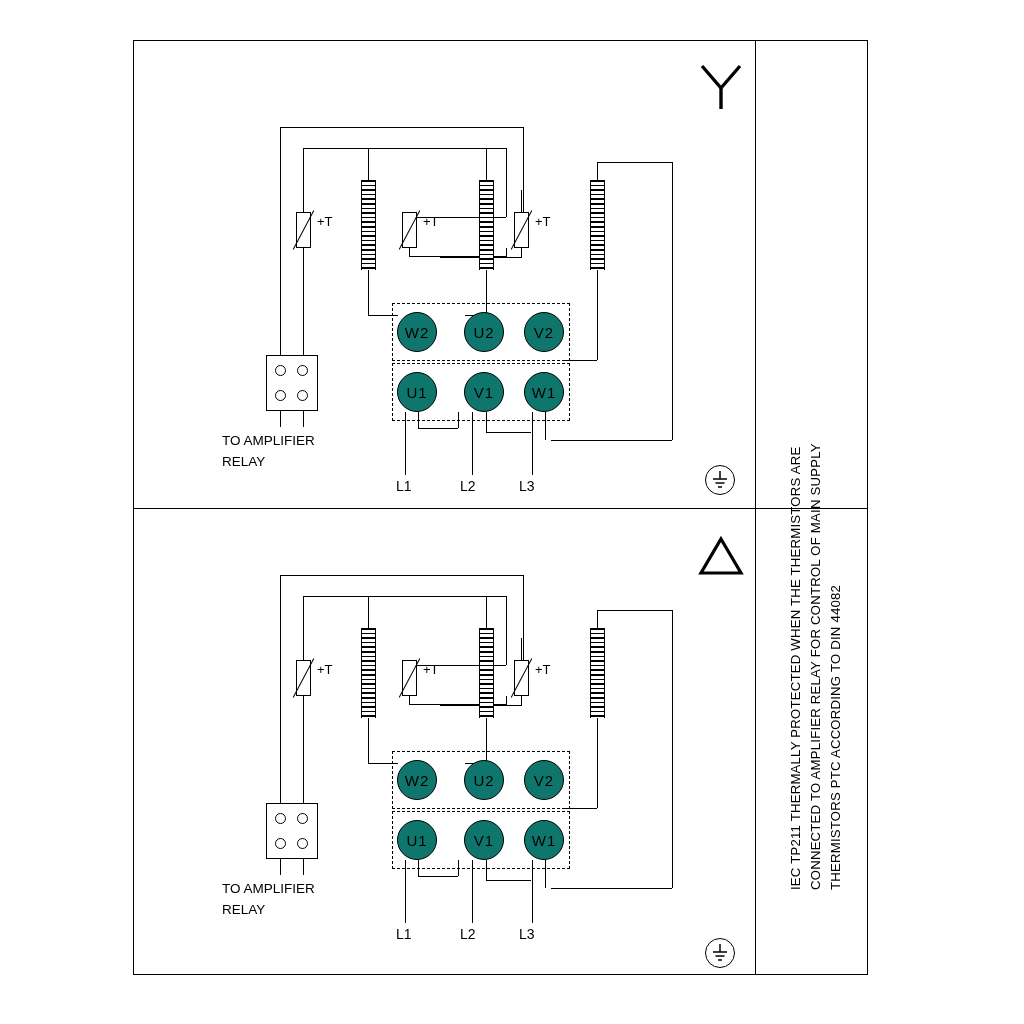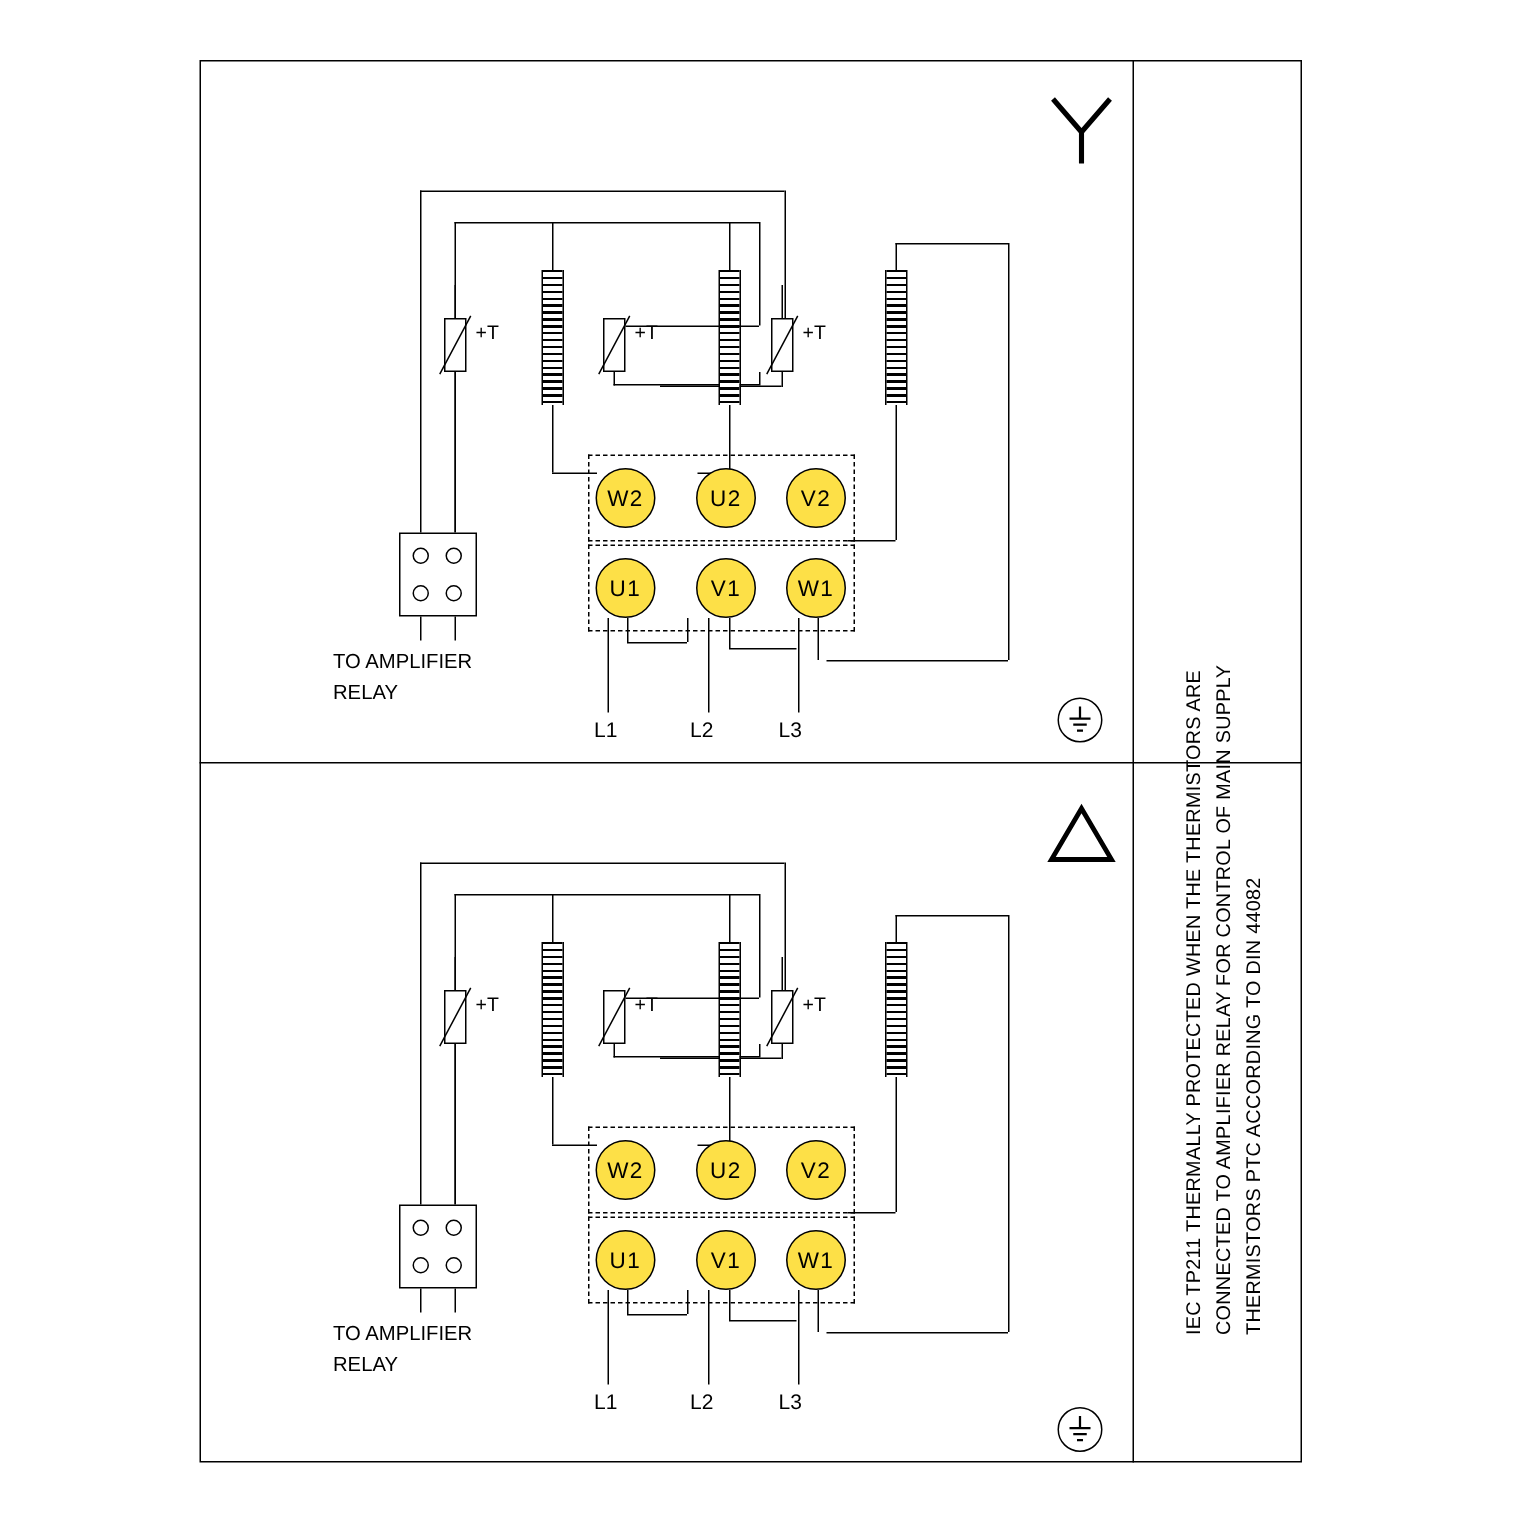--- a/index.html
+++ b/index.html
@@ -41,21 +41,21 @@
 
   
   .h { height: 0; border-top: 1.3px solid #000; }
   .v { width: 0; border-left: 1.3px solid #000; }
 
   
   .term {
     width: 40px; height: 40px;
     border: 1.5px solid #000;
     border-radius: 50%;
-    background: #fde047;
+    background: #0f766e;
     display: flex;
     align-items: center;
     justify-content: center;
     font-size: 15px;
     letter-spacing: 1px;
     box-sizing: border-box;
   }
 
   
   .dashbox {

